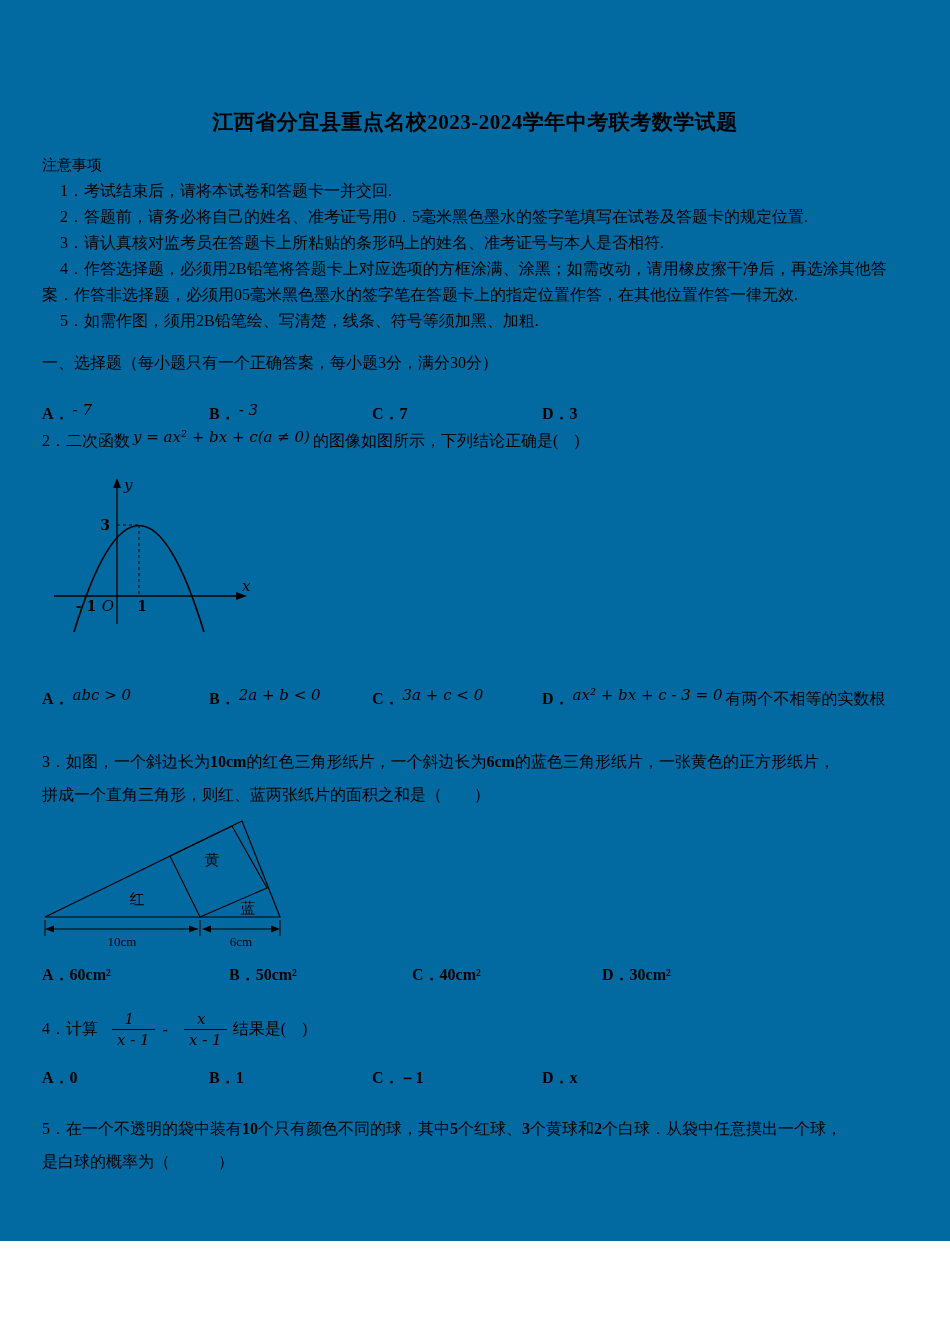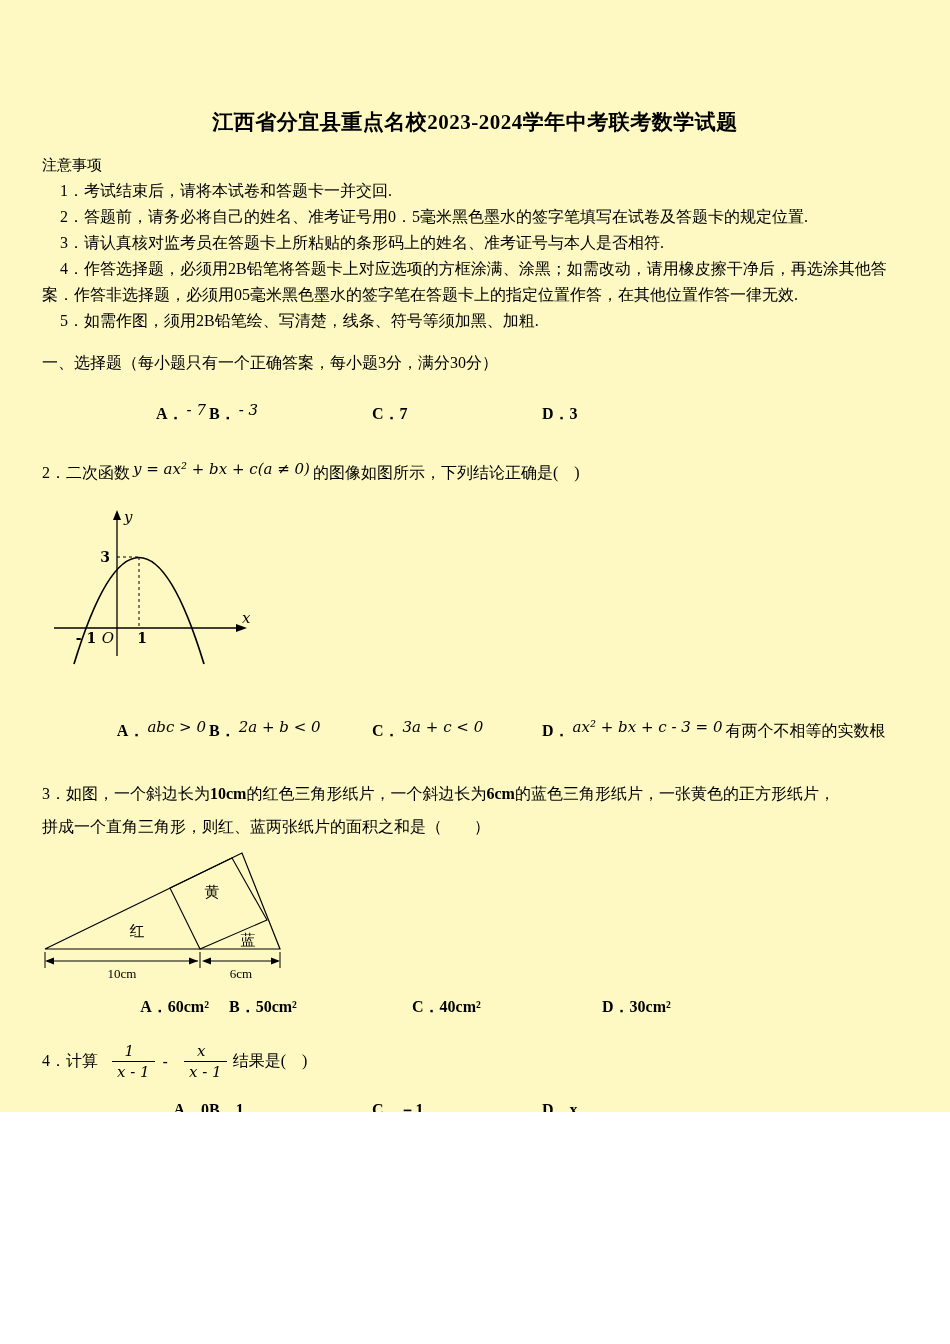--- a/index.html
+++ b/index.html
@@ -1,52 +1,52 @@
 <!DOCTYPE html>
 <html><head>
 <meta charset="utf-8">
 <style>
   html,body { margin:0; padding:0; background:#ffffff; }
   .page {
     position:relative;
-    width:950px; height:1112px;
+    width:950px; height:1241px;
     box-sizing:border-box;
     padding:108px 42px 12px 42px;
-    background:#fef9c3;
+    background:#0369a1;
     color:#000;
     font-family:"Liberation Serif","DejaVu Serif",serif;
     font-size:16px;
     overflow:hidden;
   }
   h1.title {
     font-size:21px; font-weight:bold; text-align:center;
     margin:0 0 16px 0; letter-spacing:0.5px;
   }
   .notice-heading { font-size:15px; margin:0; line-height:26px; }
   .notice-item { margin:0; text-indent:18px; line-height:26px; }
   .section-heading { margin:16px 0 0 0; line-height:26px; }
 
   .q-line { margin:0; line-height:30px; }
   .q1-line { margin-top:16px; }
-  .q2-line { margin-top:32px; }
+  .q2-line { }
   .q3-line { margin-top:34px; line-height:33px; }
   .q3-line2 { margin:0; line-height:33px; }
   .q5-line { margin-top:22px; line-height:33px; }
   .q5-line2 { margin:0; line-height:33px; }
 
   .math {
     font-family:"DejaVu Serif","Liberation Serif",serif;
     font-style:italic;
     font-size:15px;
   }
   .raised { position:relative; top:-4px; display:inline-block; padding:0 3px; }
   .bold { font-weight:bold; }
 
   .options { display:flex; margin-top:26px; line-height:24px; }
-  .options .opt:nth-child(1){ width:167px;text-align:right; }
+  .options .opt:nth-child(1){ width:167px; }
   .options .opt:nth-child(2){ width:163px; }
   .options .opt:nth-child(3){ width:170px; }
   .options .opt:nth-child(4){ flex:1; }
   .opt-label { font-weight:bold; }
   .opt-val-bold { font-weight:bold; }
   .q2-options { margin-top:38px; }
   .q3-options { margin-top:14px;gap:20px; }
   .q4-options { margin-top:16px; }
 
   .graph-wrap { margin:18px 0 0 0; }
@@ -181,14 +181,18 @@
       <span>结果是(　)</span>
     </div>
     <div class="options q4-options">
       <div class="opt"><span class="opt-label">A．</span><span class="opt-val-bold">0</span></div>
       <div class="opt"><span class="opt-label">B．</span><span class="opt-val-bold">1</span></div>
       <div class="opt"><span class="opt-label">C．</span><span class="opt-val-bold">－1</span></div>
       <div class="opt"><span class="opt-label">D．</span><span class="opt-val-bold">x</span></div>
     </div>
   </div>
 
+  <div>
+    <p class="q-line q5-line"><span>5．在一个不透明的袋中装有</span><span class="bold">10</span><span>个只有颜色不同的球，其中</span><span class="bold">5</span><span>个红球、</span><span class="bold">3</span><span>个黄球和</span><span class="bold">2</span><span>个白球．从袋中任意摸出一个球，</span></p>
+    <p class="q5-line2">是白球的概率为（　　　）</p>
+  </div>
 
 </div>
 
 </body></html>

